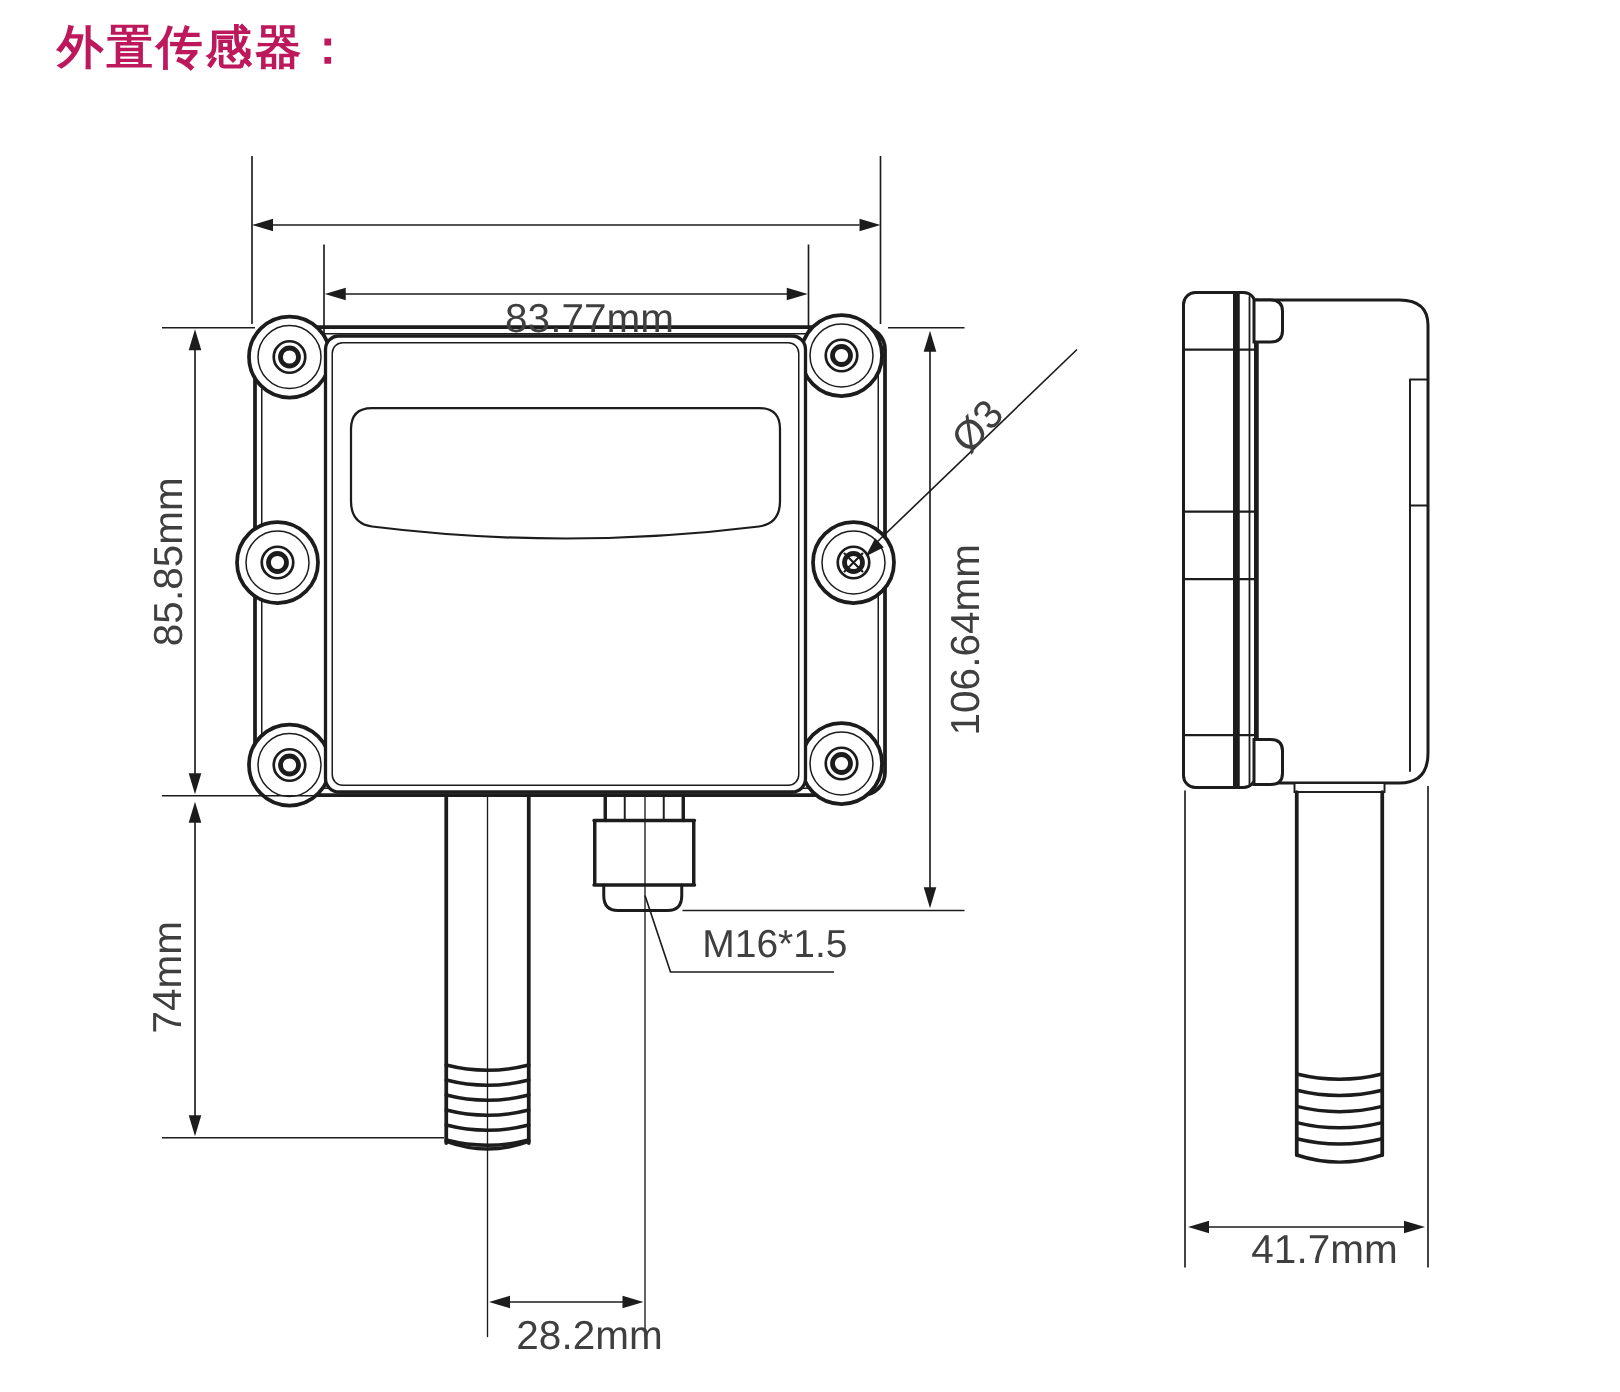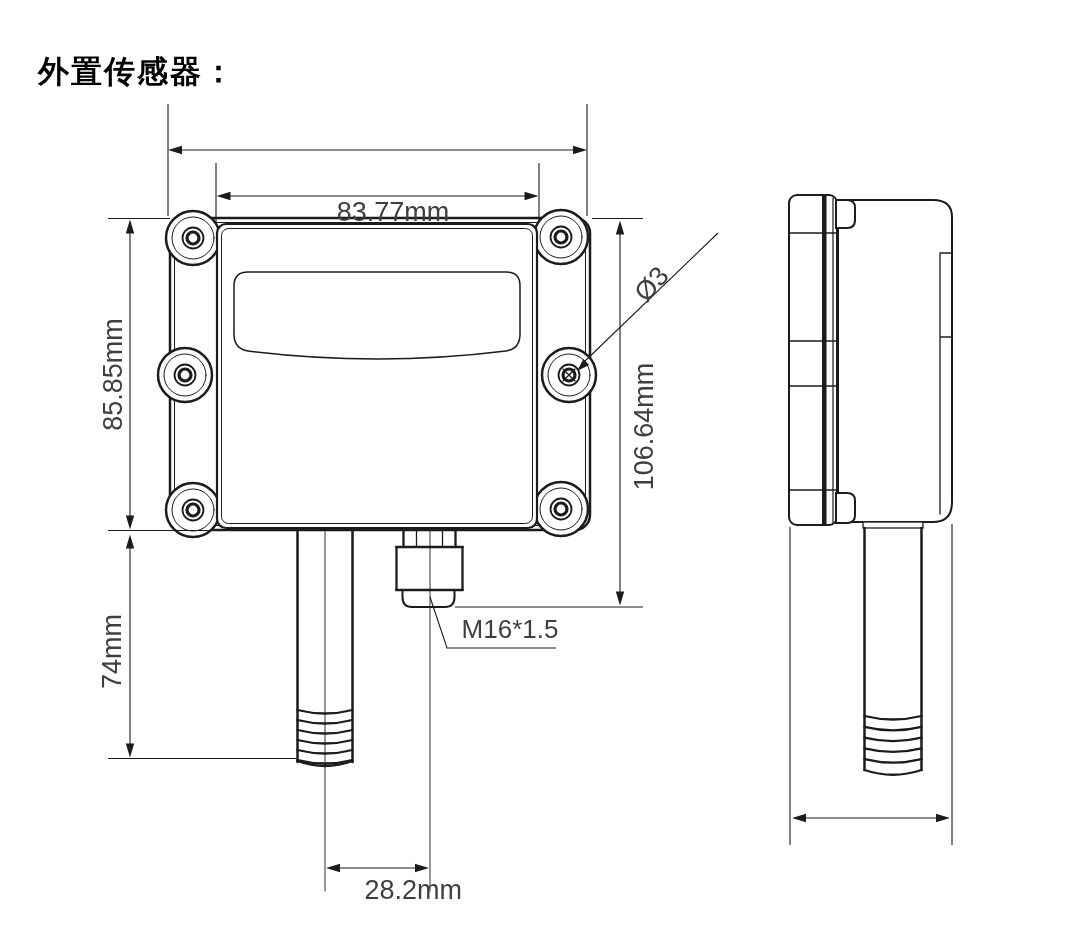--- a/index.html
+++ b/index.html
@@ -9,21 +9,21 @@
   }
   #drawing{position:absolute;left:0;top:0;}
   .lbl{
     position:absolute;color:#3f3f3f;font-size:27px;line-height:27px;
     text-align:center;white-space:nowrap;
   }
   .lbl.rot{transform:rotate(-90deg);transform-origin:center center;}
   .lbl.diag{transform:rotate(-48deg);transform-origin:center center;}
   #title{
     position:absolute;left:38px;top:14px;font-size:31px;line-height:36px;
-    font-weight:700;color:#000000;letter-spacing:2px;text-align:left;margin-top:40px;
+    font-weight:700;color:#be185d;letter-spacing:2px;text-align:left;
   }
 </style>
 </head>
 <body>
 
 <div id="canvas">
 
   <svg id="drawing" width="1080" height="928" viewBox="0 0 1080 928">
 
     <g stroke="#1c1c1c" fill="none" stroke-linecap="round">
@@ -158,17 +158,18 @@
   <div class="lbl" style="left:293px;top:159px;width:200px;margin-top:40px;">83.77mm</div>
 
   <div class="lbl rot" style="left:33px;top:361px;width:160px;">85.85mm</div>
 
   <div class="lbl rot" style="left:52px;top:638px;width:120px;">74mm</div>
 
   <div class="lbl rot" style="left:554px;top:413px;width:180px;">106.64mm</div>
 
   <div class="lbl diag" style="left:617px;top:271px;width:70px;">Ø3</div>
 
-  <div class="lbl" style="left:455px;top:616px;width:110px;font-size:26px;text-align:center;">M16*1.5</div>
+  <div class="lbl" style="left:455px;top:616px;width:110px;font-size:26px;text-align:right;">M16*1.5</div>
 
-  <div class="lbl" style="left:302px;top:877px;width:160px;text-align:right;">28.2mm</div>
+  <div class="lbl" style="left:313px;top:877px;width:160px;">28.2mm</div>
 
+  <div class="lbl" style="left:803px;top:820px;width:160px;">41.7mm</div>
 </div>
 
 </body></html>

